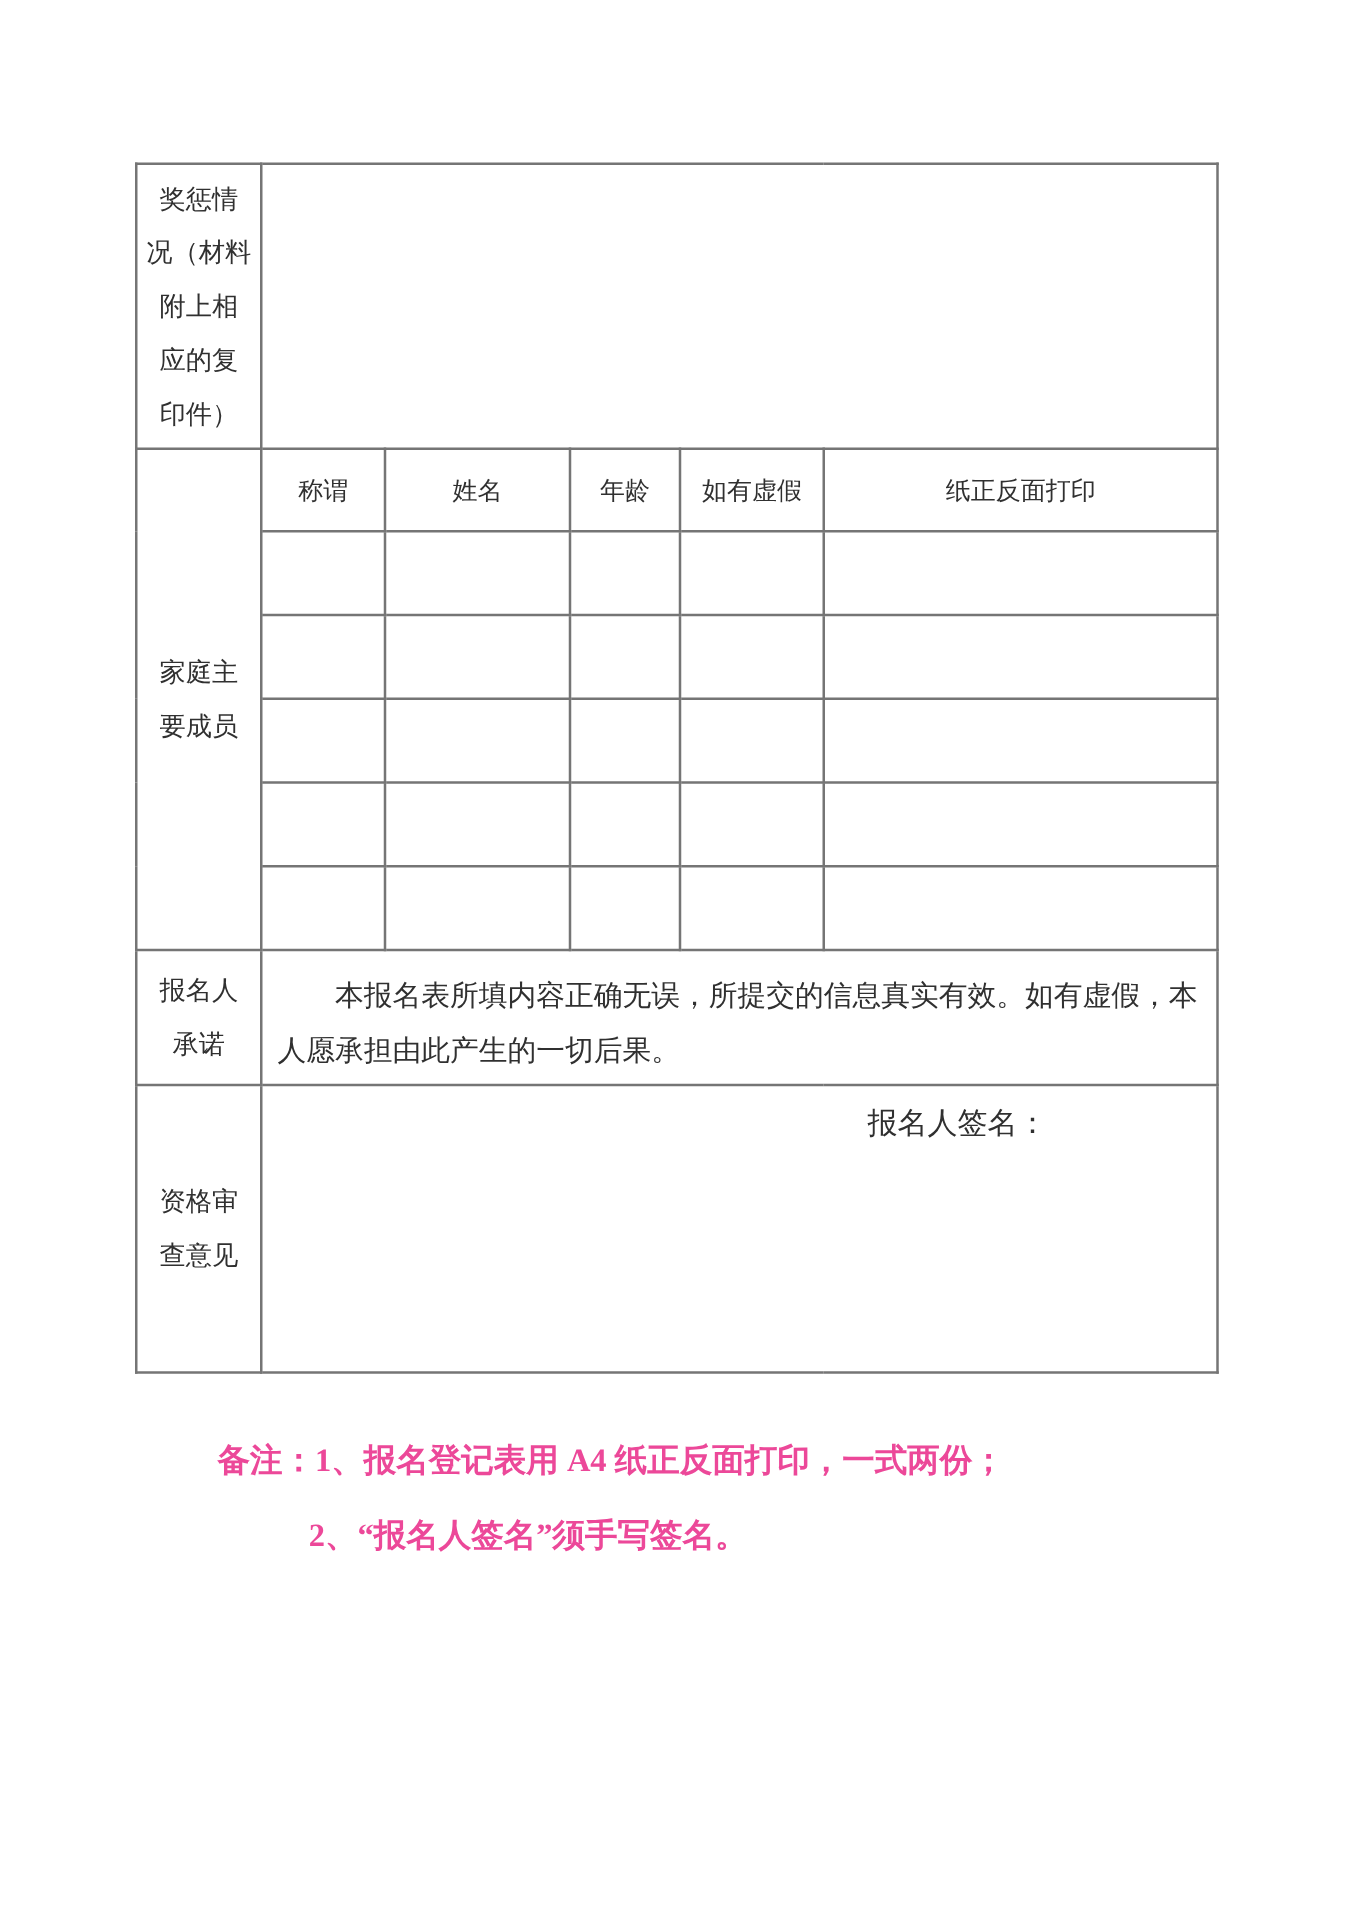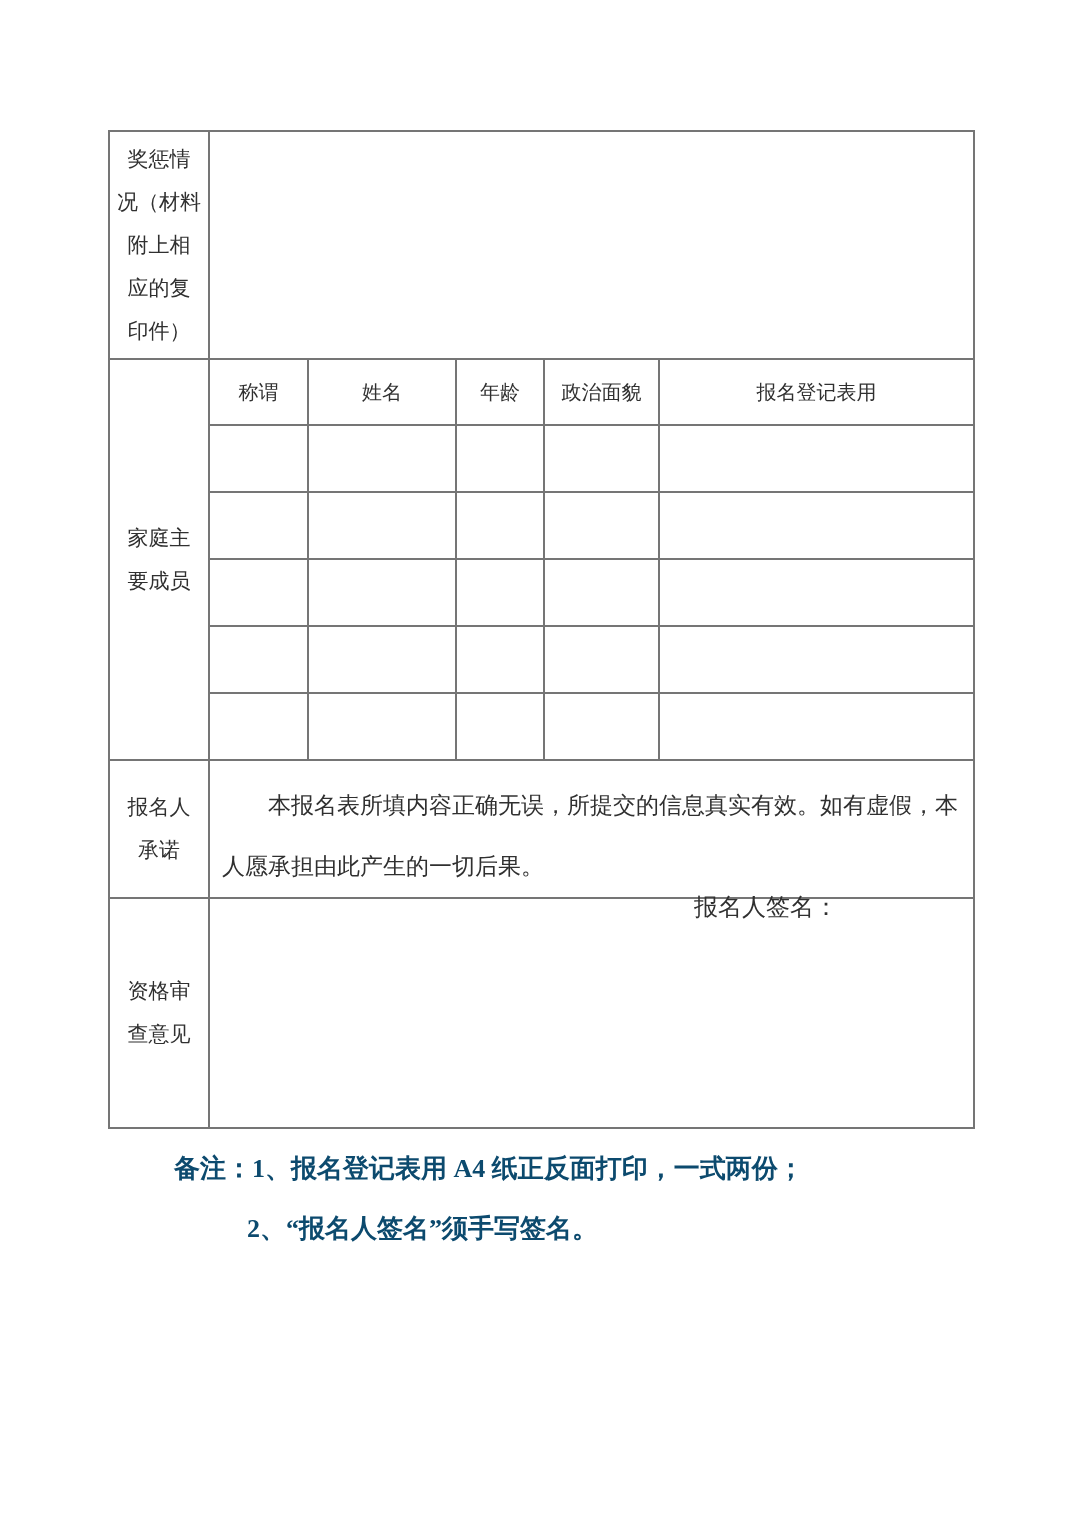--- a/index.html
+++ b/index.html
@@ -46,38 +46,38 @@
   td.hdr {
     text-align: center;
     vertical-align: middle;
     font-size: 20px;
   }
   td.commit-cell {
     position: relative;
     vertical-align: top;
     padding: 14px 12px 0 12px;
     font-size: 23px;
-    line-height: 61px;
+    line-height: 44px;
   }
   .commit-text {
     margin: 0;
     text-indent: 46px;
   }
   .sig {
     position: absolute;
     left: 484px;
     top: 116px;
     font-size: 24px;
     white-space: nowrap;
   }
   .note {
     position: absolute;
     font-size: 26px;
     font-weight: 600;
-    color: #0c4a6e;
+    color: #ec4899;
     white-space: nowrap;
     line-height: 34px;
   }
   .note1 { left: 174px; top: 1152px; }
   .note2 { left: 247px; top: 1212px; }
 </style>
 </head>
 <body>
 
 <div class="page">
@@ -101,22 +101,22 @@
 印件）</td>
       <td colspan="5"></td>
     </tr>
 
     <tr class="r-famhead">
       <td class="lbl" rowspan="6">家庭主
 要成员</td>
       <td class="hdr">称谓</td>
       <td class="hdr">姓名</td>
       <td class="hdr">年龄</td>
-      <td class="hdr">政治面貌</td>
-      <td class="hdr">报名登记表用</td>
+      <td class="hdr">如有虚假</td>
+      <td class="hdr">纸正反面打印</td>
     </tr>
 
     <tr class="r-member">
       <td></td>
       <td></td>
       <td></td>
       <td></td>
       <td></td>
     </tr>
     <tr class="r-member">

